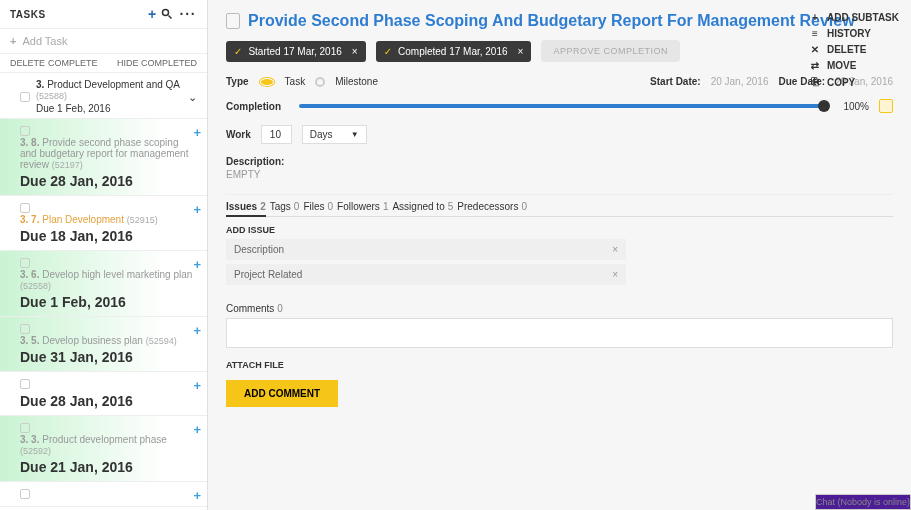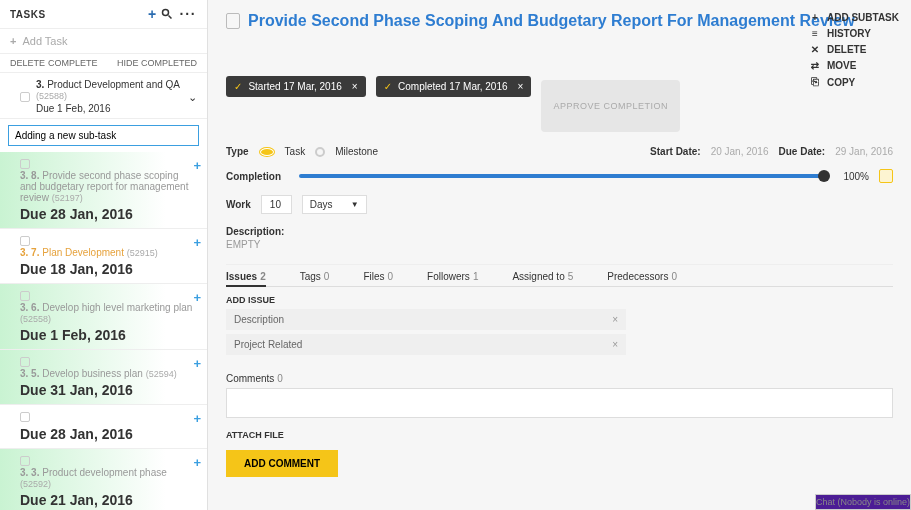--- a/index.html
+++ b/index.html
@@ -36,39 +36,39 @@
   .chev { display: inline-block; transform: rotate(180deg); }
   
   .main { flex: 1; padding: 12px 18px; overflow-y: auto; background: #f6f6f6; position: relative; }
   .title-row { display: flex; align-items: center; gap: 8px; margin-bottom: 10px; }
   .doc-ico { width: 14px; height: 16px; border: 1px solid #bbb; border-radius: 2px; }
   .title { font-size: 16px; color: #2e7dd1; font-weight: bold; }
   .chips { display: flex; gap: 10px; margin-bottom: 14px; align-items: center; }
   .chip { background: #3a3a3a; color: #fff; border-radius: 3px; padding: 5px 8px; font-size: 10px; display: flex; align-items: center; gap: 6px; }
   .chip .chk { color: #f5c518; }
   .chip .x { color: #fff; cursor: pointer; margin-left: 4px; }
-  .approve { background: #e6e6e6; color: #aaa; padding: 21px 12px; font-size: 9px; letter-spacing: .5px; border-radius: 4px; margin-top: 40px; }
+  .approve { background: #e6e6e6; color: #aaa; padding: 6px 12px; font-size: 9px; letter-spacing: .5px; border-radius: 4px; }
   .row { display: flex; align-items: center; gap: 10px; margin-bottom: 12px; font-size: 10px; }
   .row .lbl { font-weight: bold; }
   .radio { display: inline-block; width: 10px; height: 10px; border: 2px solid #ccc; border-radius: 50%; vertical-align: middle; position: relative; }
   .radio.sel { border-color: #f5c518; }
   .radio.sel:after { content:""; position:absolute; inset:1px; background:#f5c518; border-radius:50%; }
   .dates { margin-left: auto; display: flex; gap: 10px; font-size: 10px; }
   .dates .k { font-weight: bold; }
   .dates .v { color: #aaa; }
   .slider { flex: 1; height: 4px; background: #2e7dd1; border-radius: 2px; position: relative; margin: 0 8px; }
   .slider .knob { position: absolute; right: -5px; top: -4px; width: 12px; height: 12px; background: #333; border-radius: 50%; }
   .pct { font-size: 10px; }
   .okbox { width: 14px; height: 14px; border: 1px solid #f5c518; background: #fdf4d1; border-radius: 2px; }
   .ibox { border: 1px solid #ddd; padding: 3px 8px; font-size: 10px; width: 31px; background: #fff; }
   .sel { border: 1px solid #ddd; padding: 3px 7px; font-size: 10px; background: #fff; display: flex; align-items: center; gap: 18px; }
   .sel .ar { font-size: 8px; }
   .desc { font-size: 10px; margin-bottom: 2px; font-weight: bold; }
   .empty { font-size: 10px; color: #999; margin-bottom: 14px; }
-  .tabs { display: flex; gap: 34px; border-bottom: 1px solid #ddd; padding-bottom: 4px; padding-top: 6px; font-size: 10px; border-top: 1px solid #eee; }
+  .tabs { display: flex; gap: 4px; border-bottom: 1px solid #ddd; padding-bottom: 4px; padding-top: 6px; font-size: 10px; border-top: 1px solid #eee; }
   .tab { cursor: pointer; }
   .tab.active { font-weight: bold; border-bottom: 2px solid #333; padding-bottom: 3px; margin-bottom: -5px; }
   .tab .n { color: #888; margin-left: 3px; }
   .addissue { margin-top: 8px; }
   .addissue-h { font-size: 9px; font-weight: bold; margin-bottom: 4px; }
   .issue-row { background: #efefef; padding: 5px 8px; margin-bottom: 4px; display: flex; align-items: center; font-size: 10px; color: #666; width: 400px; }
   .issue-row .xx { margin-left: auto; color: #999; cursor: pointer; }
   .comments { margin-top: 18px; font-size: 10px; }
   .comments .n { color: #888; }
   .cbox { width: 100%; height: 30px; border: 1px solid #ddd; margin-top: 4px; background: #fff; }
@@ -112,23 +112,20 @@
       <span class="cb"></span>
       <div class="name">
         <b>3.</b>
         <span>Product Development and QA</span>
         <span class="code">(52588)</span>
         <div class="due">Due 1 Feb, 2016</div>
       </div>
       <span class="chev">⌃</span>
     </div>
 
-    <div class="adding">
-      <input type="text" value="Adding a new sub-task" style="">
-    </div>
 
     <div id="task-list">
         <div class="task-item green"><span class="cb"></span>
     <div class="tline">
             <span class="txt cur"><span class="num">3. 8.</span> Provide second phase scoping and budgetary report for management review <span class="code">(52197)</span></span>
           </div>
     <div class="due">Due 28 Jan, 2016</div>
     <span class="plus">+</span></div>
         <div class="task-item"><span class="cb"></span>
     <div class="tline">

